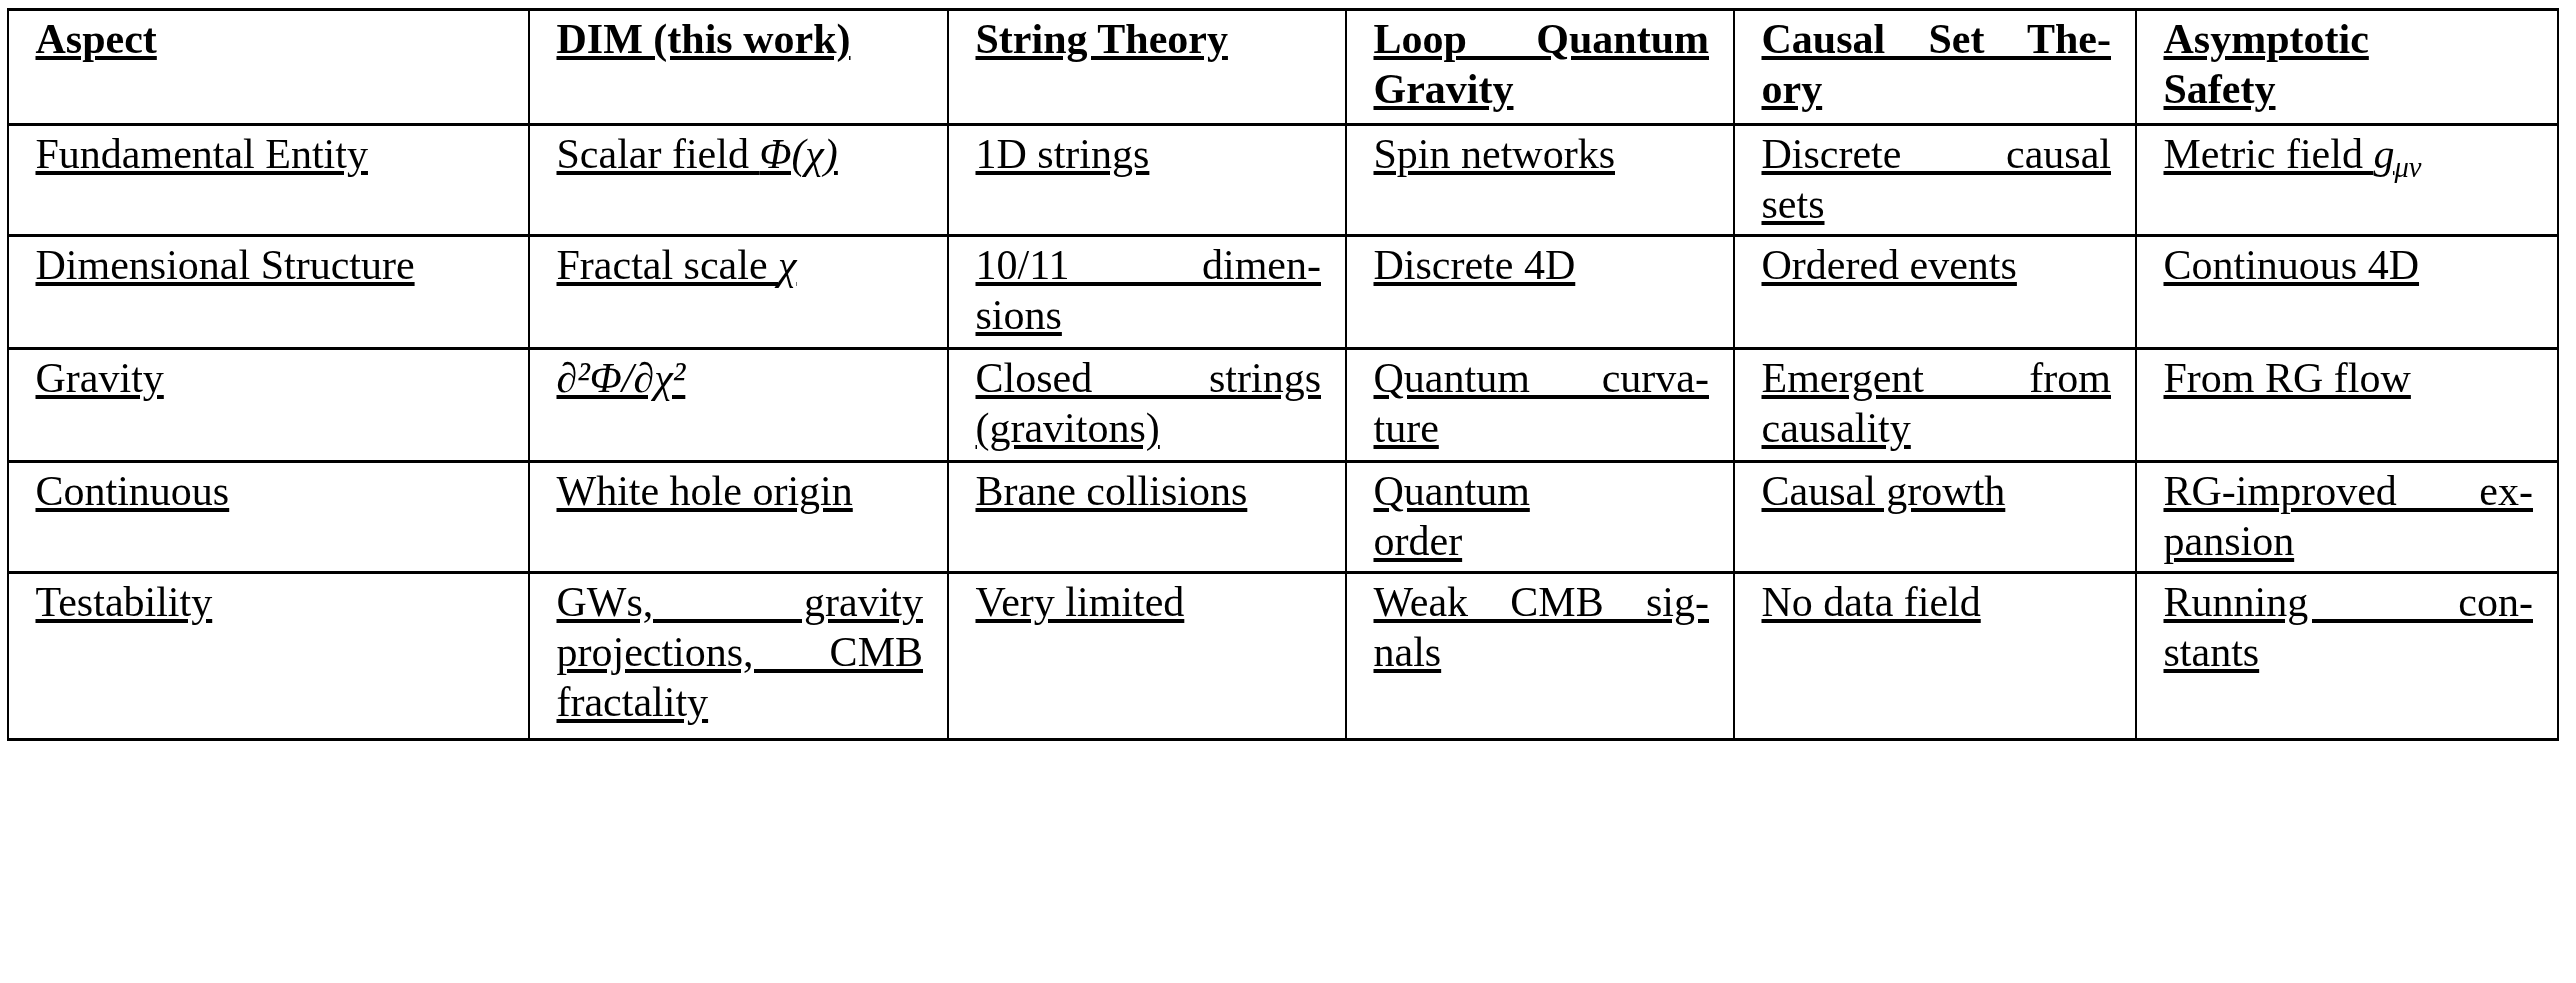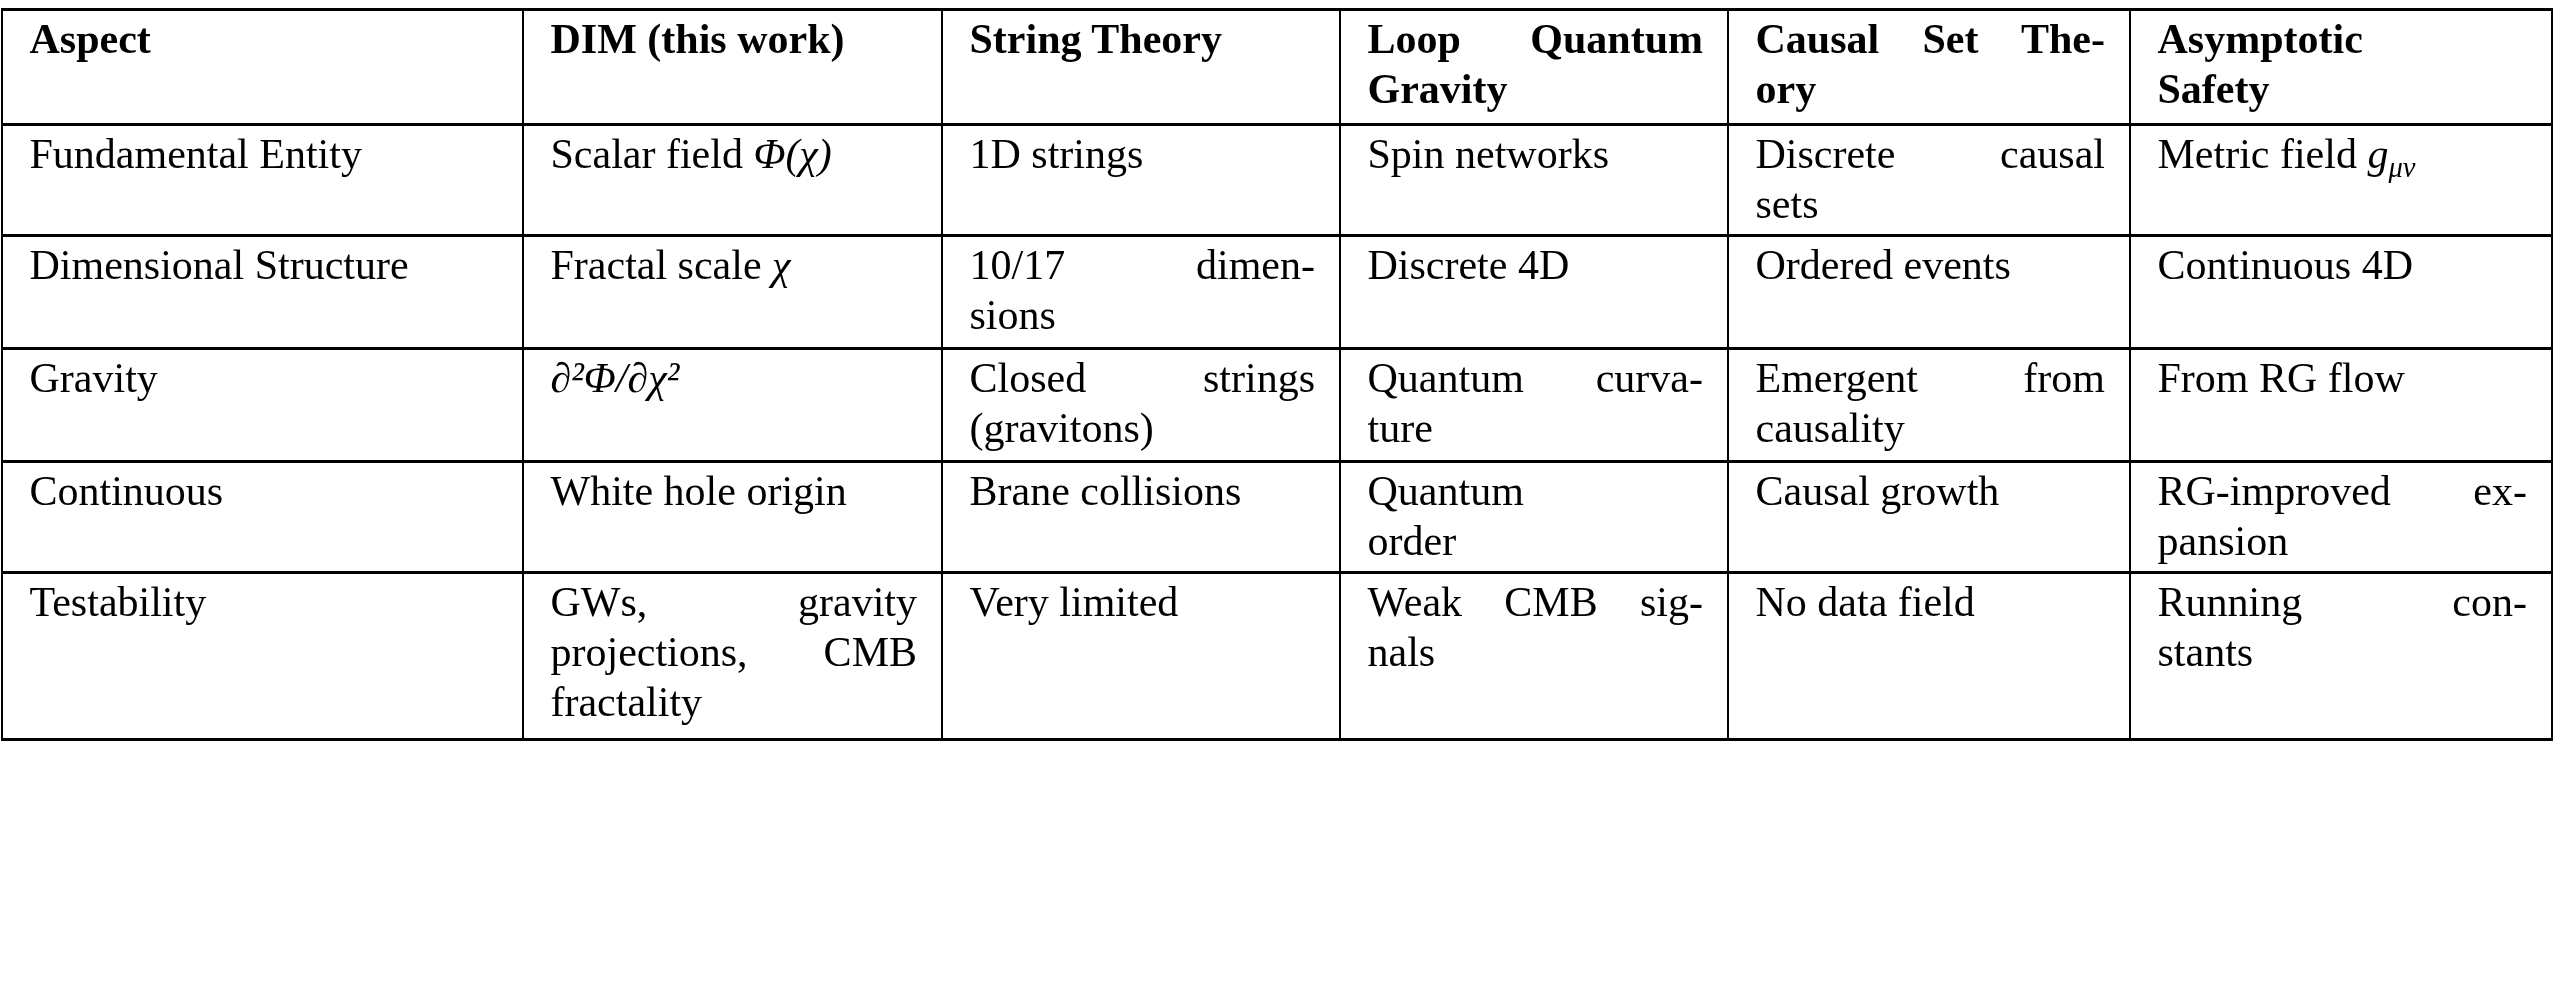--- a/index.html
+++ b/index.html
@@ -15,25 +15,26 @@
   }
   .page {
     position: relative;
     width: 2576px;
     height: 983px;
     background: #ffffff;
     overflow: hidden;
   }
   table.cmp {
     position: absolute;
-    left: 1px;
+    left: 7px;
     top: 8.4px;
     border-collapse: collapse;
     table-layout: fixed;
     width: 2550px;
+    text-decoration: underline;
   }
   table.cmp col.c1 { width: 521px; }
   table.cmp col.c2 { width: 419px; }
   table.cmp col.c3 { width: 398px; }
   table.cmp col.c4 { width: 388px; }
   table.cmp col.c5 { width: 402px; }
   table.cmp col.c6 { width: 422px; }
 
   table.cmp th, table.cmp td {
     border-left: 2.8px solid #000;
@@ -139,21 +140,21 @@
           </td>
       </tr>
       <tr class="r2">
         <td>
             <div class="cell-line cell-line-last">Dimensional Structure</div>
           </td>
         <td>
             <div class="cell-line cell-line-last">Fractal scale <span class="math">χ</span></div>
           </td>
         <td>
-            <div class="cell-line">10/17 dimen-</div>
+            <div class="cell-line">10/11 dimen-</div>
             <div class="cell-line cell-line-last">sions</div>
           </td>
         <td>
             <div class="cell-line cell-line-last">Discrete 4D</div>
           </td>
         <td>
             <div class="cell-line cell-line-last">Ordered events</div>
           </td>
         <td>
             <div class="cell-line cell-line-last">Continuous 4D</div>

